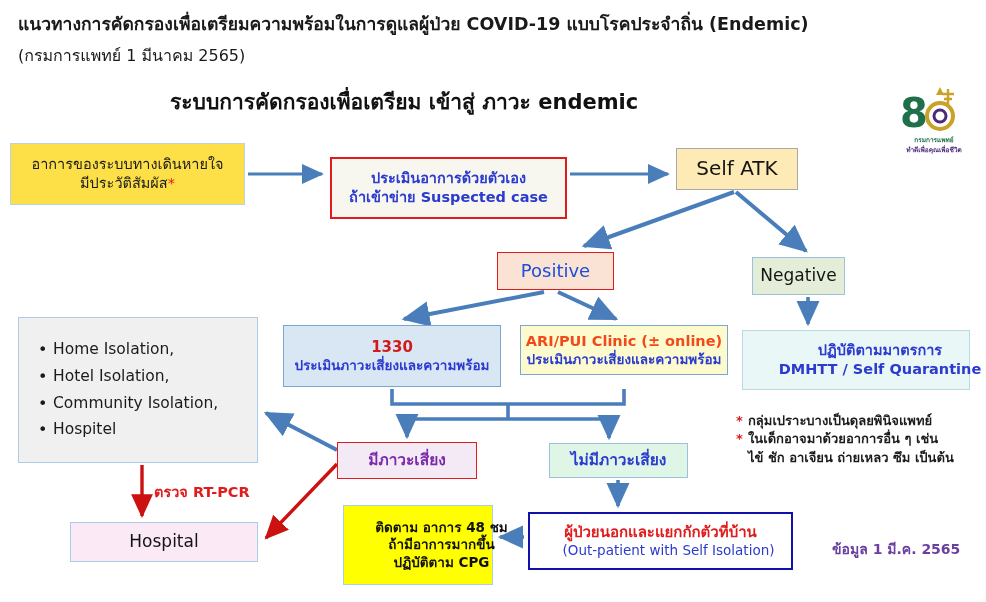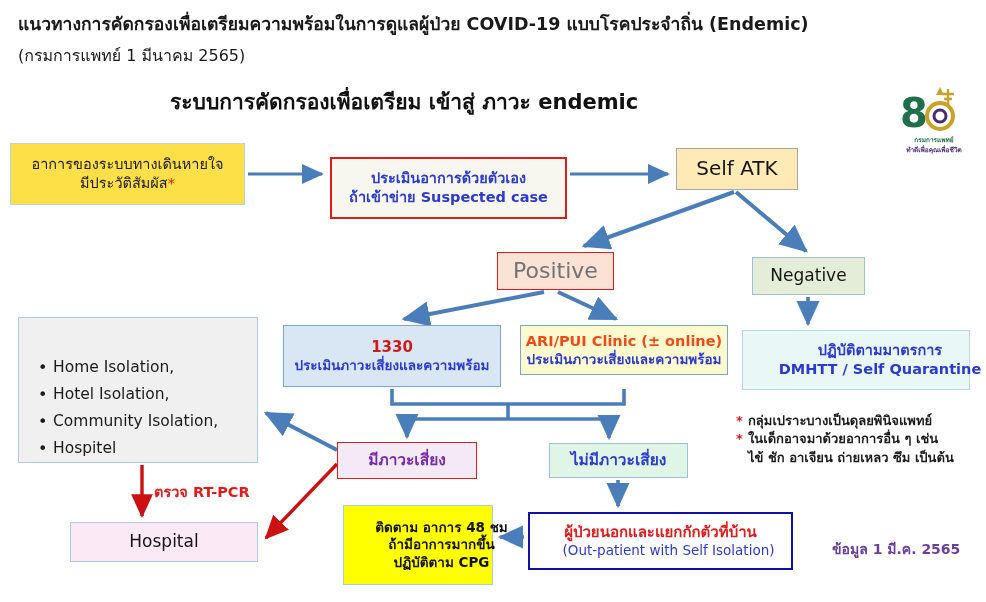--- a/index.html
+++ b/index.html
@@ -103,26 +103,26 @@
     background: #fdeab4;
     border: 1.4px solid #a8a8a8;
     font-size: 20px;
     color: #141414;
   }
 
   #box-positive {
     left: 497px; top: 252px; width: 117px; height: 38px;
     background: #fae2d5;
     border: 1.8px solid #e01b1b;
-    font-size: 22px;
-    color: #737373;
+    font-size: 18px;
+    color: #1d4ed8;
   }
 
   #box-negative {
-    left: 752px; top: 257px; width: 113px; height: 38px;
+    left: 752px; top: 257px; width: 93px; height: 38px;
     background: #e3edd7;
     border: 1.4px solid #9cc0dd;
     font-size: 17px;
     color: #141414;
   }
 
   #box-1330 {
     left: 283px; top: 325px; width: 218px; height: 62px;
     background: #d9e6f4;
     border: 1.6px solid #7aa6d0;
@@ -150,21 +150,21 @@
     color: #2b3acf;
     font-weight: bold;
     padding-left: 48px;
   }
 
   #box-isolation {
     left: 18px; top: 317px; width: 240px; height: 146px;
     background: #f0f0f0;
     border: 1.6px solid #aacce8;
     align-items: flex-start;
-    justify-content: flex-end;
+    justify-content: center;
     padding-left: 16px;
     font-size: 15.5px;
     color: #1b1b1b;
   }
   #box-isolation ul {
     margin: 0; padding: 0 0 0 18px; list-style: none;
     text-align: left;
   }
   #box-isolation li {
     position: relative;

